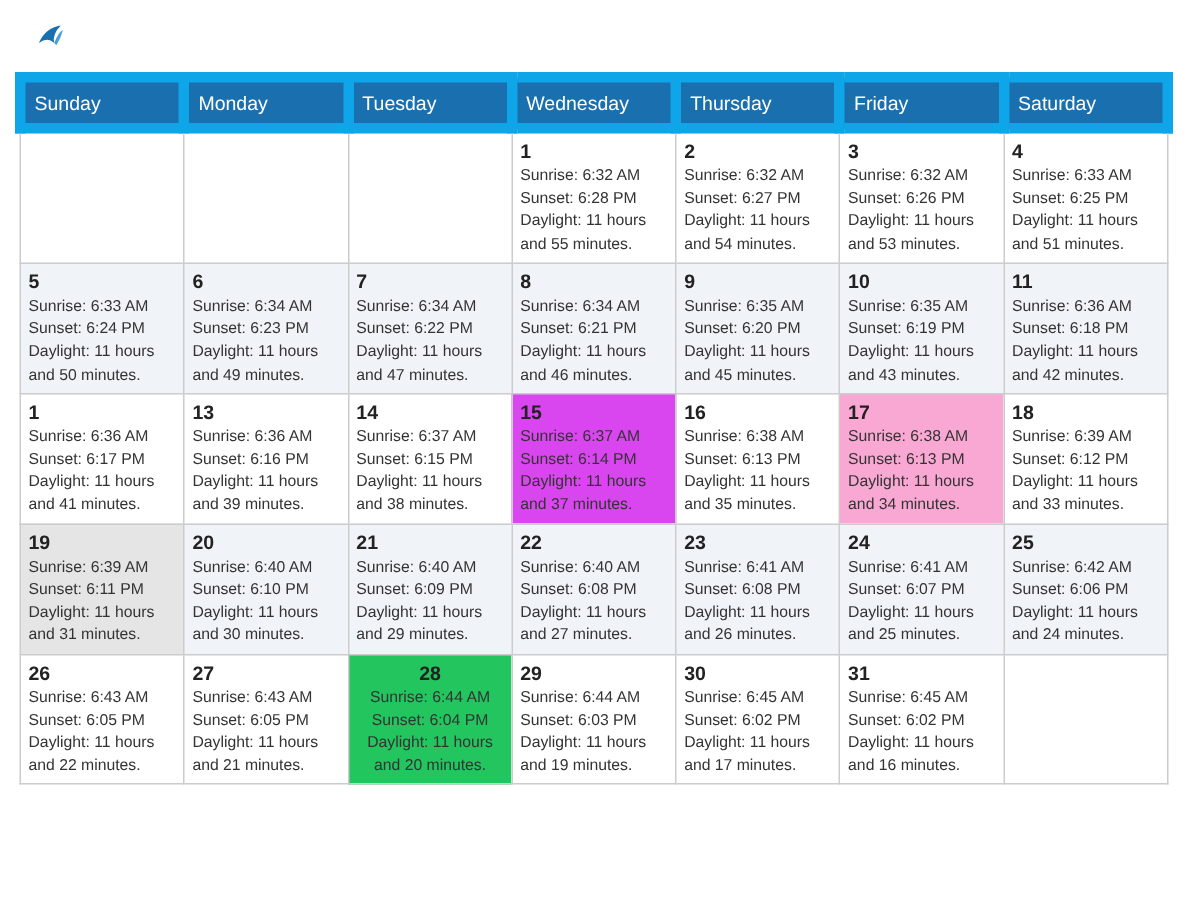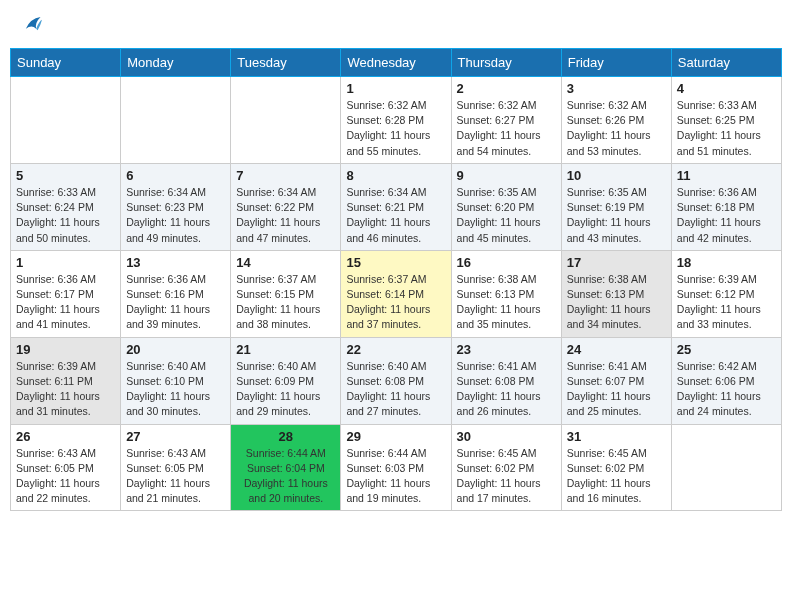--- a/index.html
+++ b/index.html
@@ -58,21 +58,21 @@
       border-collapse: collapse;
       font-size: 11px;
     }
     .calendar th {
       background-color: #1a6faf;
       color: #fff;
       text-align: left;
       padding: 6px 6px;
       font-size: 13px;
       font-weight: normal;
-      border: 1px solid #0ea5e9;
+      border: 7px solid #0ea5e9;
     }
     .calendar td {
       vertical-align: top;
       border: 1px solid #ccc;
       padding: 4px 5px;
       width: calc(100% / 7);
       min-height: 80px;
       background: #fff;
     }
     .calendar tr:nth-child(even) td {
@@ -186,29 +186,29 @@
           <div class="day-info">Sunrise: 6:36 AM<br>Sunset: 6:17 PM<br>Daylight: 11 hours<br>and 41 minutes.</div>
         </td>
         <td style="background-color: rgb(255, 255, 255); margin-left: 36px;">
           <span class="day-number">13</span>
           <div class="day-info">Sunrise: 6:36 AM<br>Sunset: 6:16 PM<br>Daylight: 11 hours<br>and 39 minutes.</div>
         </td>
         <td style="background-color: rgb(255, 255, 255);">
           <span class="day-number">14</span>
           <div class="day-info">Sunrise: 6:37 AM<br>Sunset: 6:15 PM<br>Daylight: 11 hours<br>and 38 minutes.</div>
         </td>
-        <td style="background-color: #fef9c3;">
+        <td style="background-color: #d946ef;">
           <span class="day-number">15</span>
           <div class="day-info">Sunrise: 6:37 AM<br>Sunset: 6:14 PM<br>Daylight: 11 hours<br>and 37 minutes.</div>
         </td>
         <td style="background-color: rgb(255, 255, 255);">
           <span class="day-number">16</span>
           <div class="day-info">Sunrise: 6:38 AM<br>Sunset: 6:13 PM<br>Daylight: 11 hours<br>and 35 minutes.</div>
         </td>
-        <td style="background-color: #e5e5e5;">
+        <td style="background-color: #f9a8d4;">
           <span class="day-number">17</span>
           <div class="day-info">Sunrise: 6:38 AM<br>Sunset: 6:13 PM<br>Daylight: 11 hours<br>and 34 minutes.</div>
         </td>
         <td style="background-color: rgb(255, 255, 255);">
           <span class="day-number">18</span>
           <div class="day-info">Sunrise: 6:39 AM<br>Sunset: 6:12 PM<br>Daylight: 11 hours<br>and 33 minutes.</div>
         </td>
       </tr>
       <tr>
         <td style="background-color: #e5e5e5;">

